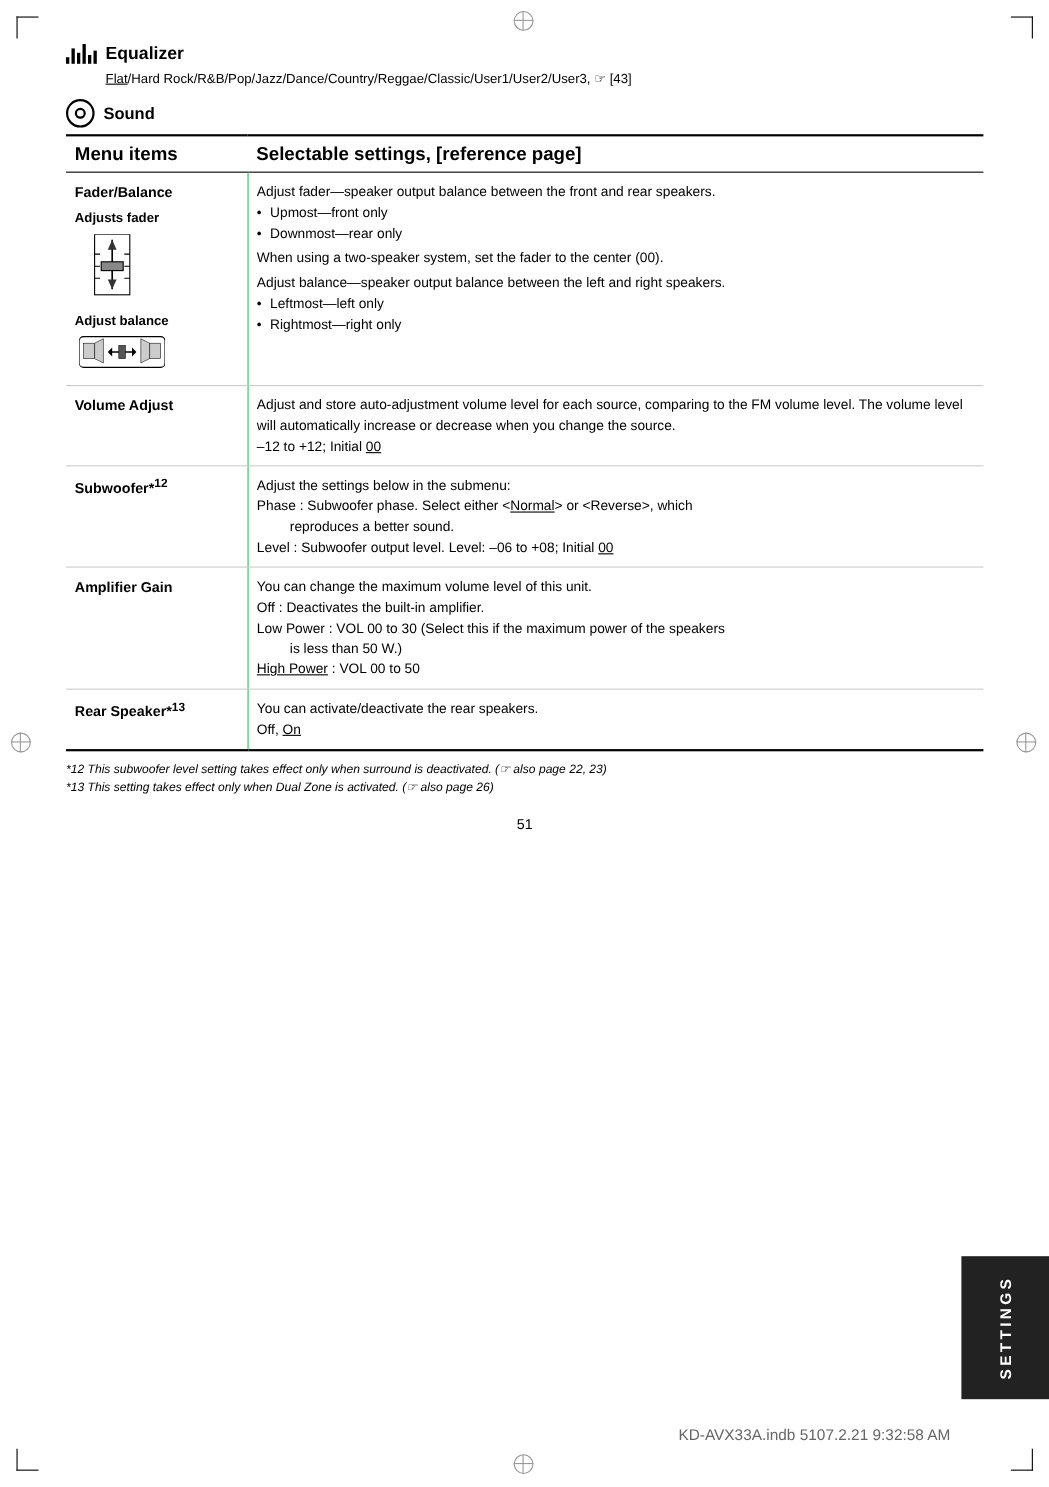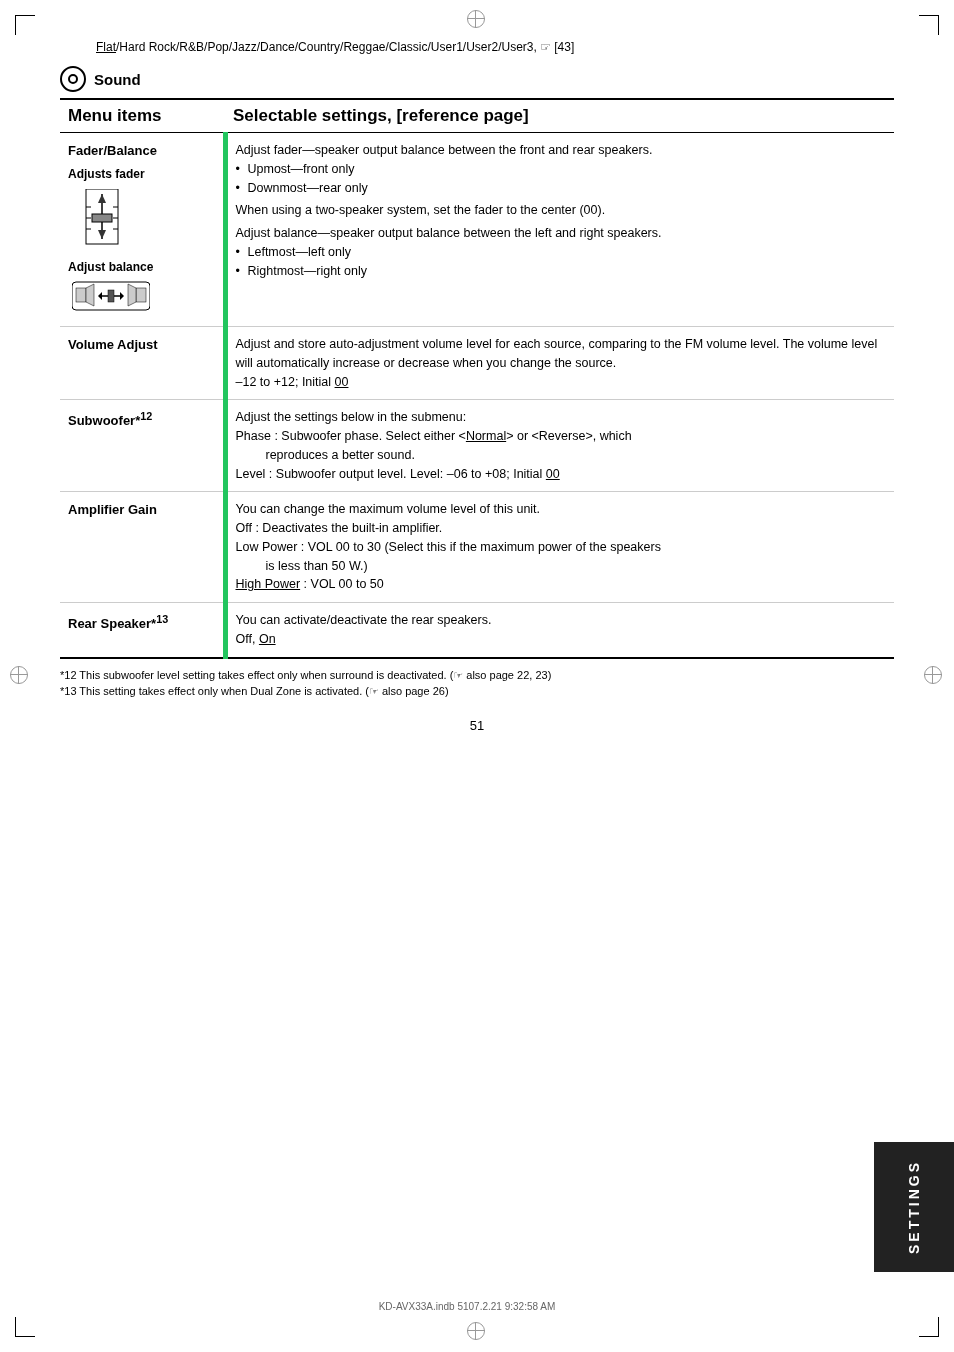--- a/index.html
+++ b/index.html
@@ -140,21 +140,21 @@
     .settings-table tbody tr td {
       padding: 8px 8px;
       vertical-align: top;
       border-bottom: 1px solid #ccc;
       font-size: 12.5px;
       line-height: 1.5;
     }
     .settings-table tbody tr td:first-child {
       font-weight: bold;
       width: 165px;
-      border-right: 5px solid #22c55e;
+      border-right: 1px solid #22c55e;
     }
     .settings-table tbody tr:last-child td {
       border-bottom: 2px solid #000;
     }
 
     .menu-item-label {
       font-weight: bold;
       font-size: 13px;
     }
     .menu-item-sub {
@@ -178,20 +178,21 @@
       left: 0;
     }
 
     .bold-text { font-weight: normal; }
     .underline-text { text-decoration: underline; }
 
     
     .footnotes {
       margin-top: 10px;
       font-size: 11px;
+      font-style: italic;
     }
     .footnotes p {
       margin-bottom: 3px;
     }
 
     
     .page-number {
       text-align: center;
       margin-top: 20px;
       font-size: 13px;
@@ -220,22 +221,22 @@
       letter-spacing: 3px;
     }
 
     
     .bottom-bar {
       position: absolute;
       bottom: 40px;
       left: 60px;
       right: 90px;
       display: flex;
-      justify-content: center;
-      font-size: 10px;
+      justify-content: flex-end;
+      font-size: 14px;
       color: #666;
       padding-left: 10px;
     }
   </style>
 </head>
 <body>
 
 <div class="page-container">
 
   <div class="corner-mark corner-tl"></div>
@@ -262,20 +263,33 @@
     <div class="reg-circle"></div>
     <div class="reg-crossh h"></div>
     <div class="reg-crossh v"></div>
   </div>
 
   <div class="settings-tab">
     <div class="settings-tab-text">SETTINGS</div>
   </div>
 
   <div class="equalizer-section">
+    <div class="equalizer-title">
+      <div class="eq-icon">
+        <div class="eq-bars">
+          <div class="eq-bar" style="height:6px"></div>
+          <div class="eq-bar" style="height:14px"></div>
+          <div class="eq-bar" style="height:10px"></div>
+          <div class="eq-bar" style="height:18px"></div>
+          <div class="eq-bar" style="height:8px"></div>
+          <div class="eq-bar" style="height:12px"></div>
+        </div>
+      </div>
+      <span>Equalizer</span>
+    </div>
     <div class="equalizer-subtitle">
       <span class="underline">Flat</span><span>/Hard Rock/R&amp;B/Pop/Jazz/Dance/Country/Reggae/Classic/User1/User2/User3, ☞ [43]</span>
     </div>
   </div>
 
   <div class="sound-section">
     <div class="sound-header">
       <div class="sound-icon">
         <div class="sound-icon-inner"></div>
       </div>

